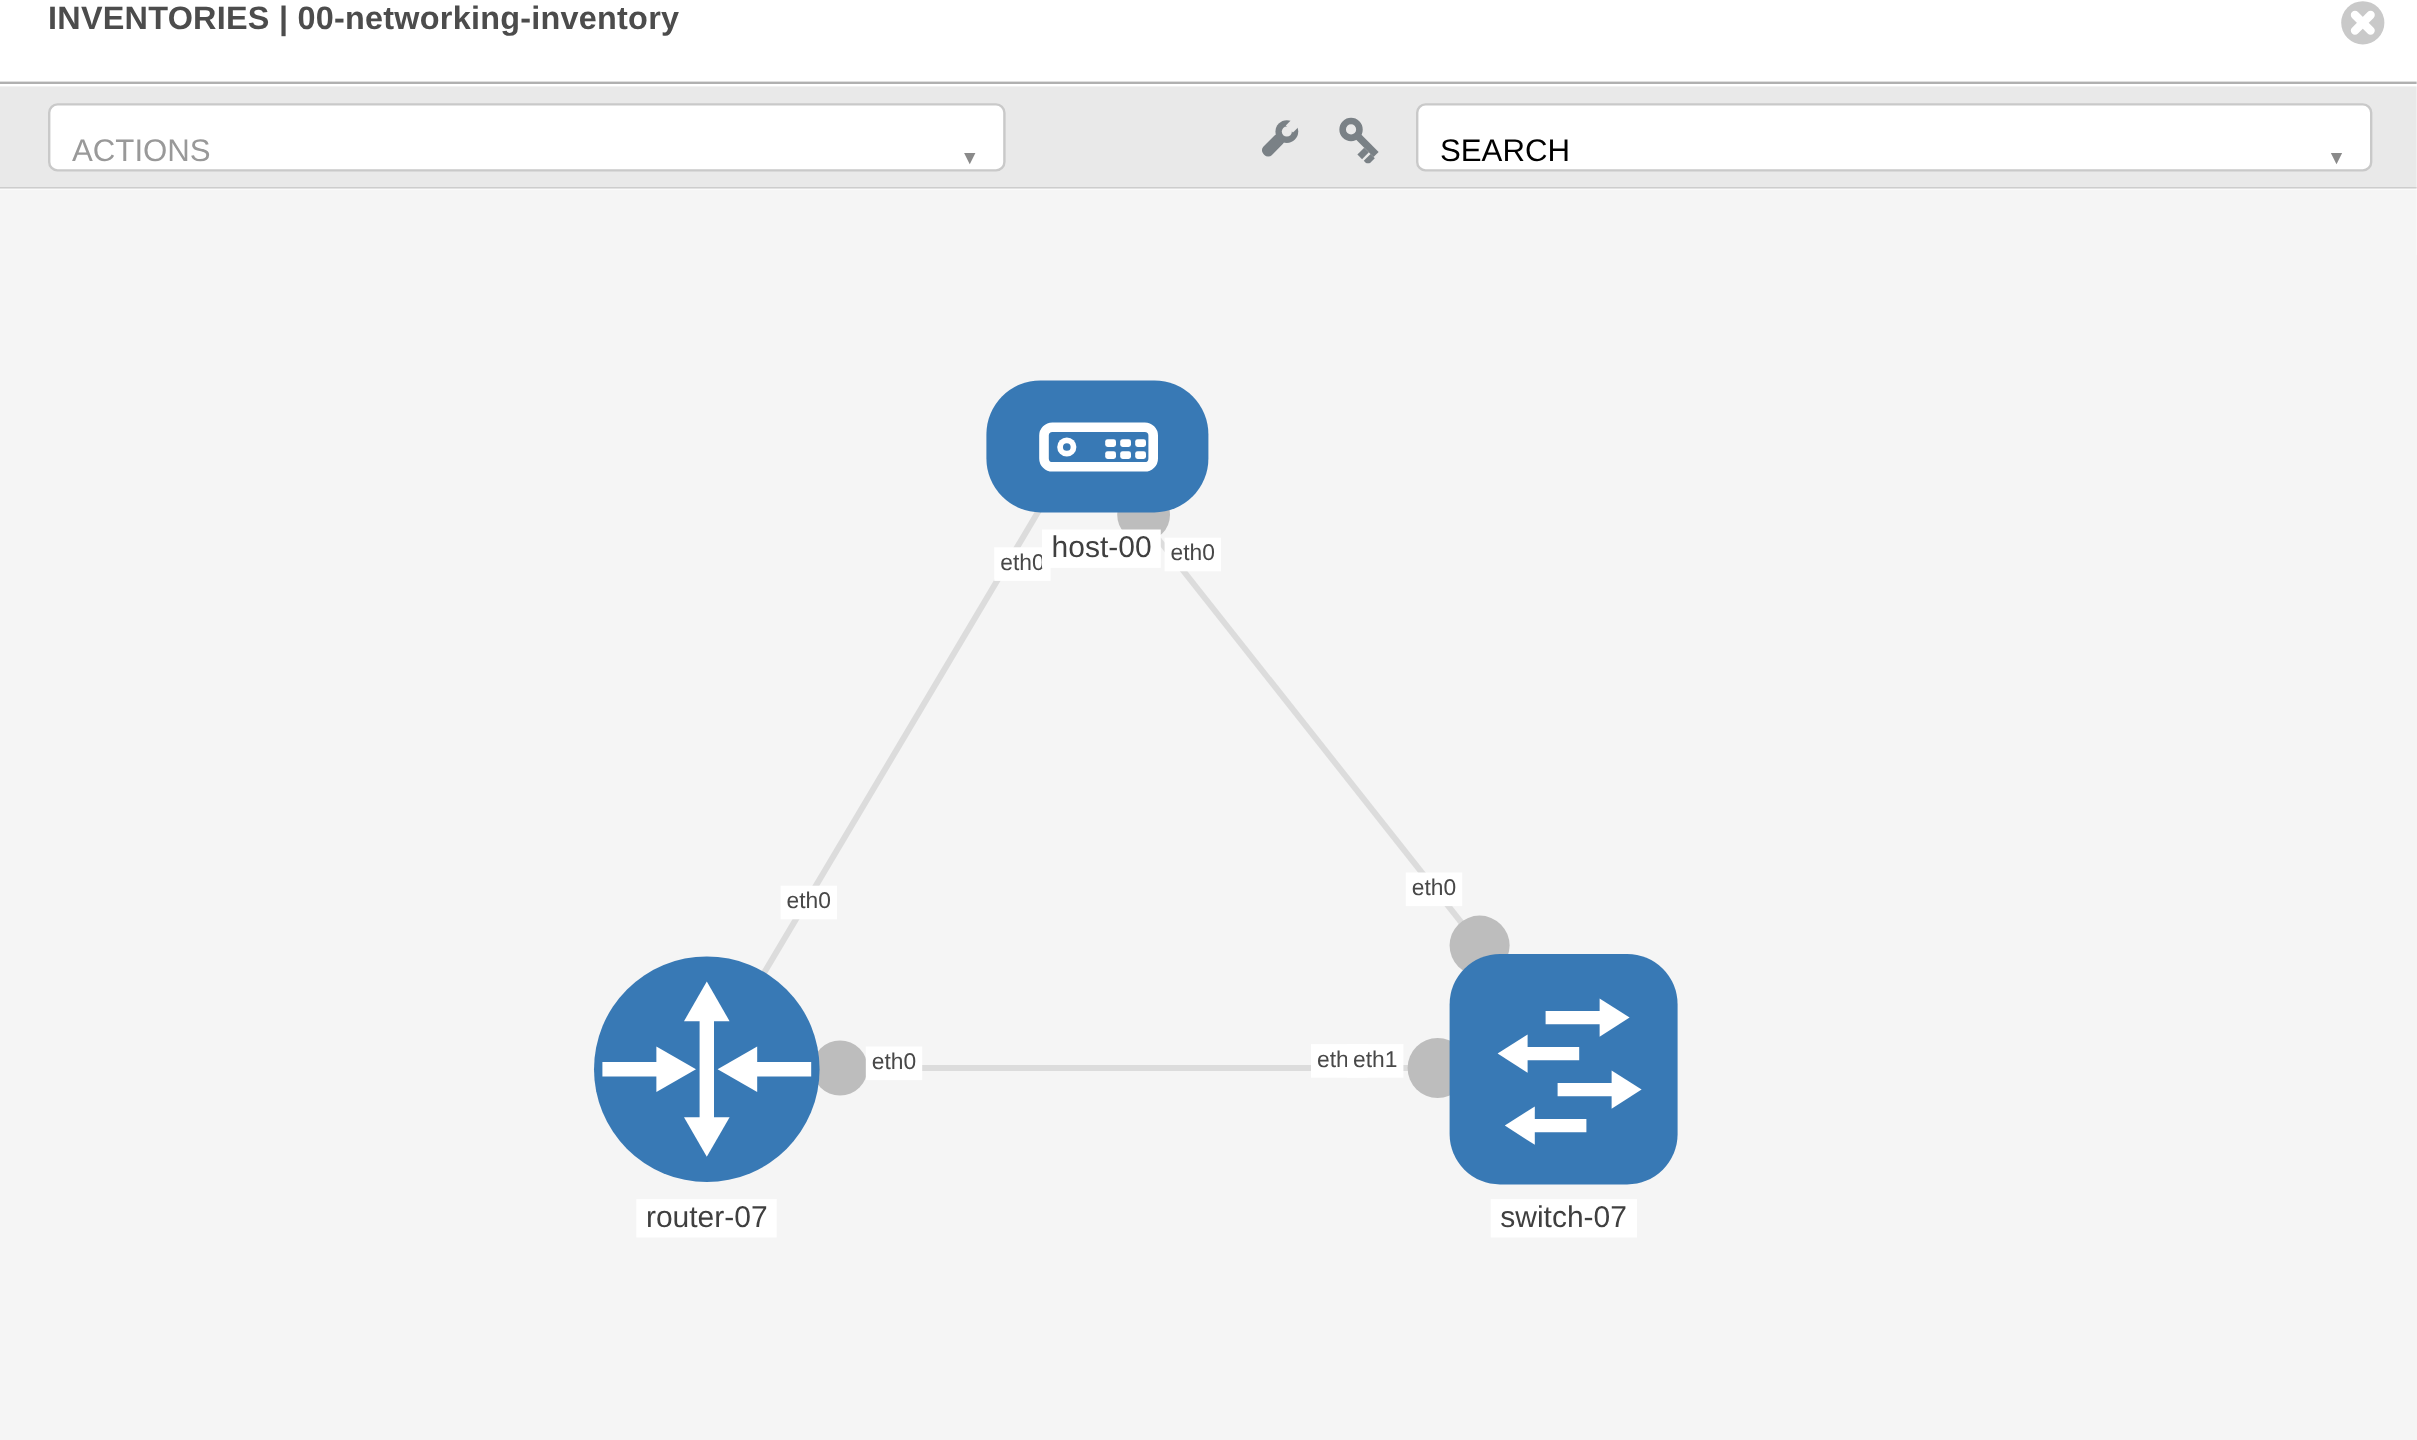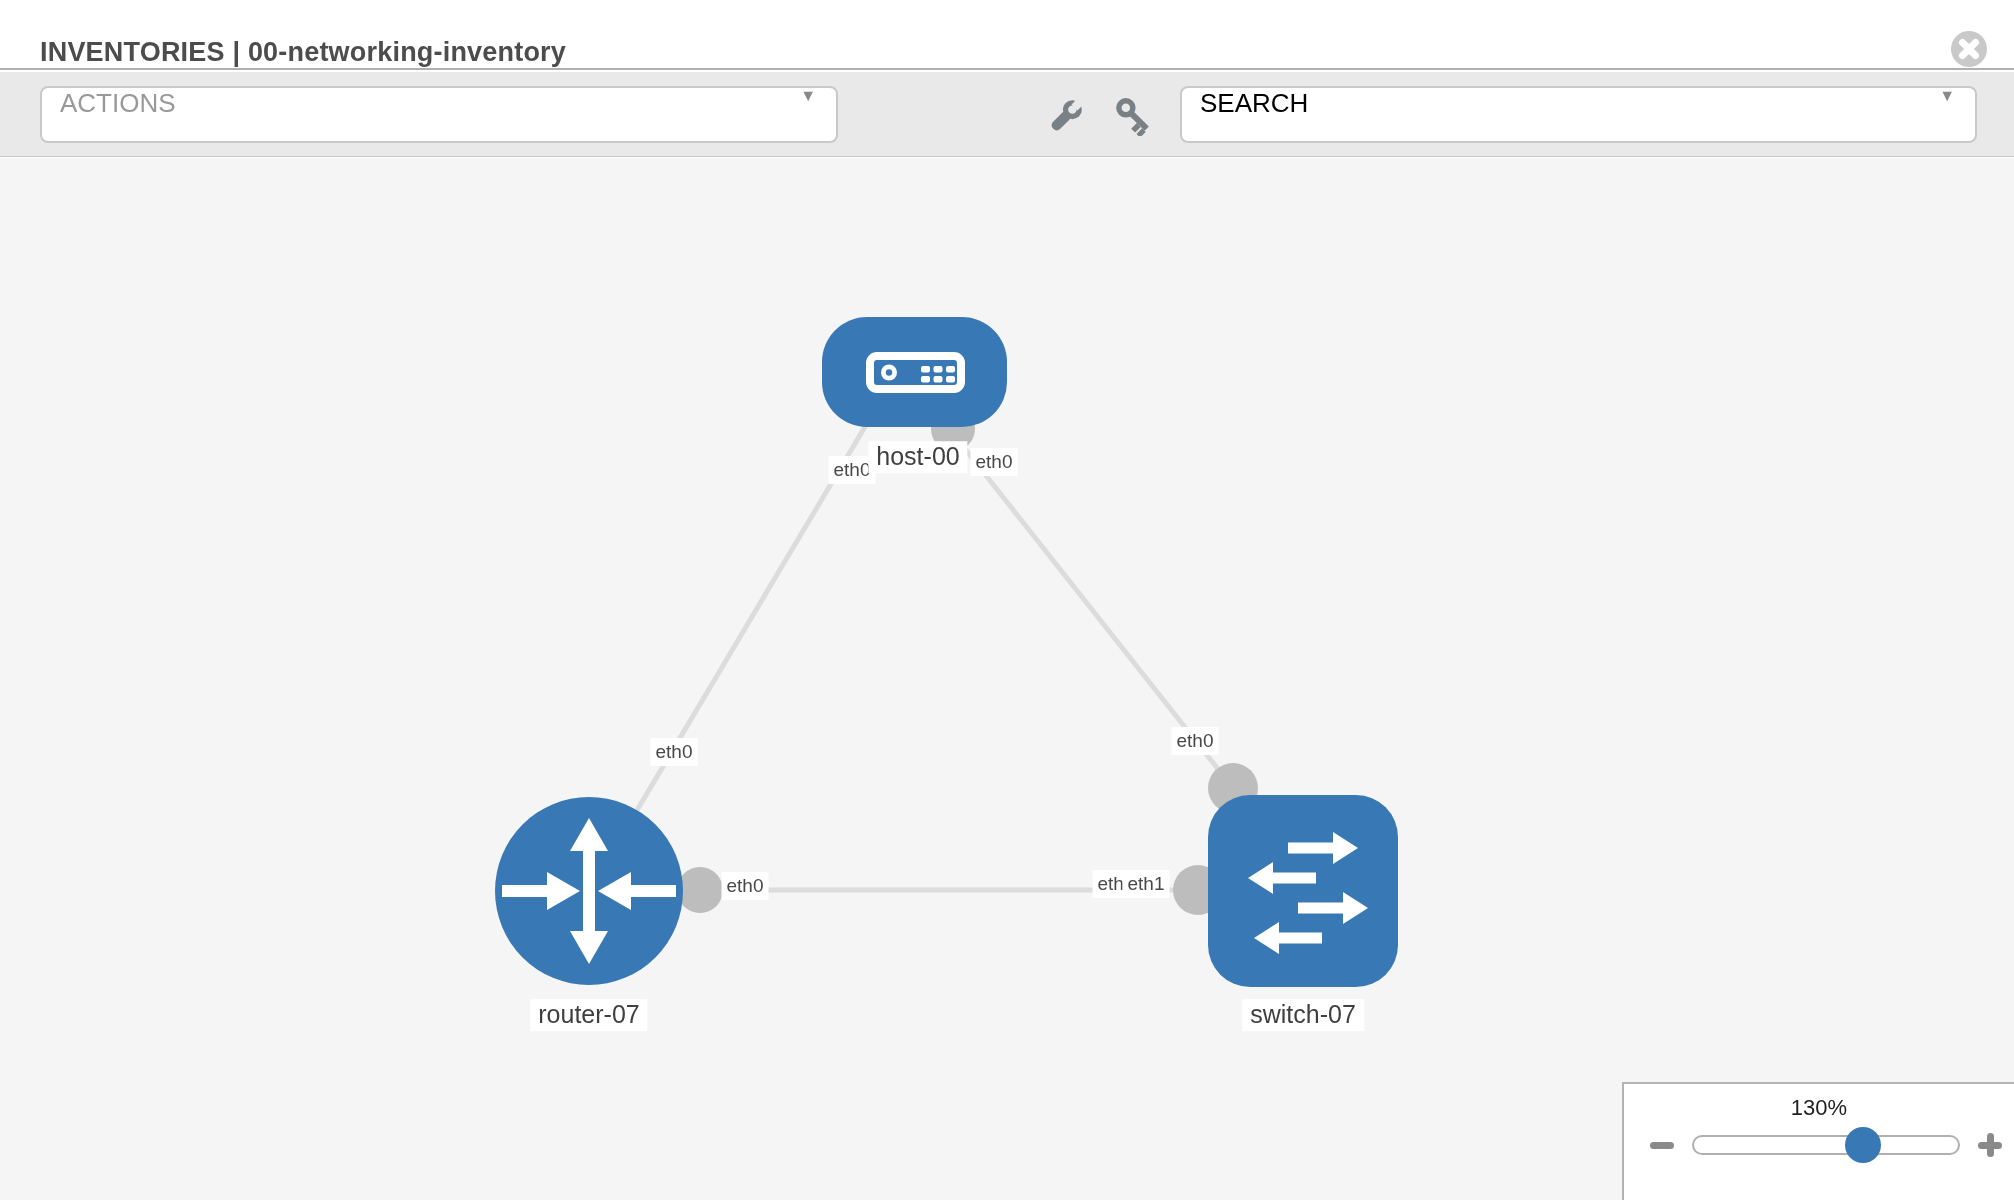--- a/index.html
+++ b/index.html
@@ -5,34 +5,34 @@
   html,body{margin:0;padding:0;}
   .page{
     position:relative;width:2014px;height:1200px;overflow:hidden;
     background:#ffffff;font-family:"Liberation Sans",sans-serif;
     -webkit-font-smoothing:antialiased;
   }
   
   .header{
     position:absolute;top:0;left:0;width:2014px;height:70px;
     background:#ffffff;border-bottom:2px solid #b0b0b0;
-    display:flex;align-items:flex-end;justify-content:space-between;
+    display:flex;align-items:flex-start;justify-content:space-between;
     padding:0 26px 0 40px;box-sizing:border-box;
   }
   .title{font-size:27px;font-weight:700;color:#4c4c4c;letter-spacing:.2px;}
   .close-btn{width:38px;height:38px;border:none;background:transparent;padding:0;cursor:pointer;}
   
   .toolbar{
     position:absolute;top:72px;left:0;width:2014px;height:85px;
     background:#e9e9e9;border-bottom:1px solid #c6c6c6;box-sizing:border-box;
   }
   .combo{
     position:absolute;top:14px;height:57px;background:#ffffff;
     border:2px solid #c9c9c9;border-radius:8px;box-sizing:border-box;
-    display:flex;align-items:flex-start;justify-content:space-between;
+    display:flex;align-items:flex-end;justify-content:space-between;
     padding:0 20px 0 18px;cursor:pointer;
   }
   .combo-actions{left:40px;width:798px;}
   .combo-search{left:1180px;width:797px;}
   .combo-label{font-size:26px;color:#999999;}
   .combo-search .combo-label{color:#000000;}
   .caret{font-size:16px;color:#8a8a8a;line-height:1;}
   .tool-icon-btn{
     position:absolute;top:24px;width:40px;height:40px;
     background:transparent;border:none;padding:0;cursor:pointer;
@@ -190,24 +190,14 @@
     <div class="iflabel" style="left:1195px;top:583px;">eth0</div>
 
     <div class="iflabel" style="left:745px;top:728px;">eth0</div>
     <div class="iflabel" style="left:1116px;top:726px;">eth0</div>
     <div class="iflabel over" style="left:1146px;top:726px;">eth1</div>
 
     <div class="nodelabel" style="left:589px;top:857px;">router-07</div>
     <div class="nodelabel" style="left:1303px;top:857px;">switch-07</div>
   </div>
 
-  <div class="zoom-panel">
-    <div class="zoom-level">130%</div>
-    <div class="zoom-row">
-      <button class="zoom-minus"></button>
-      <div class="zoom-track">
-        <div class="zoom-thumb"></div>
-      </div>
-      <button class="zoom-plus"></button>
-    </div>
-  </div>
 
 </div>
 
 </body></html>

